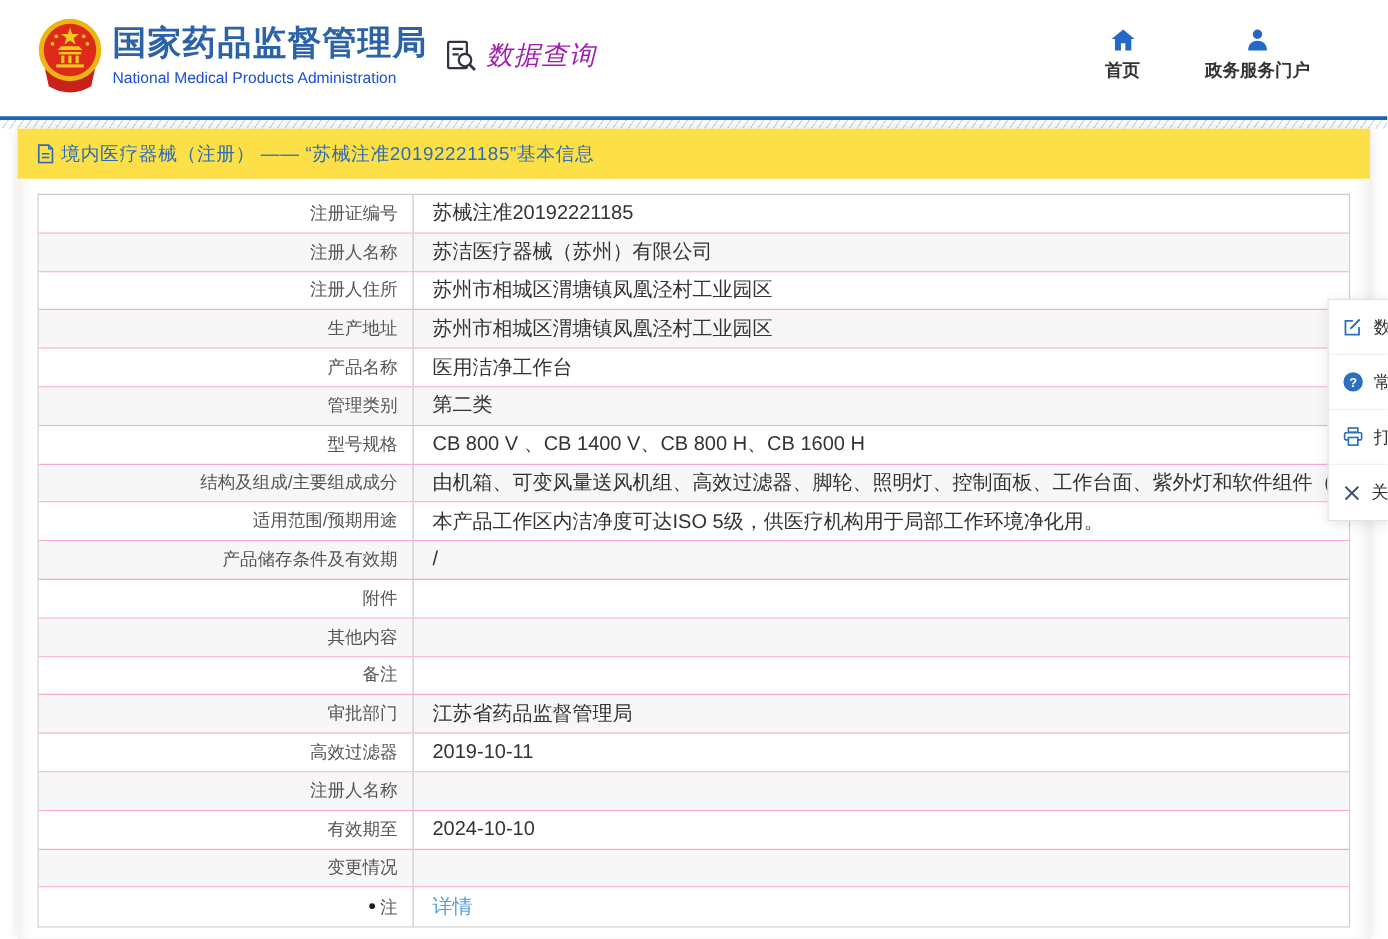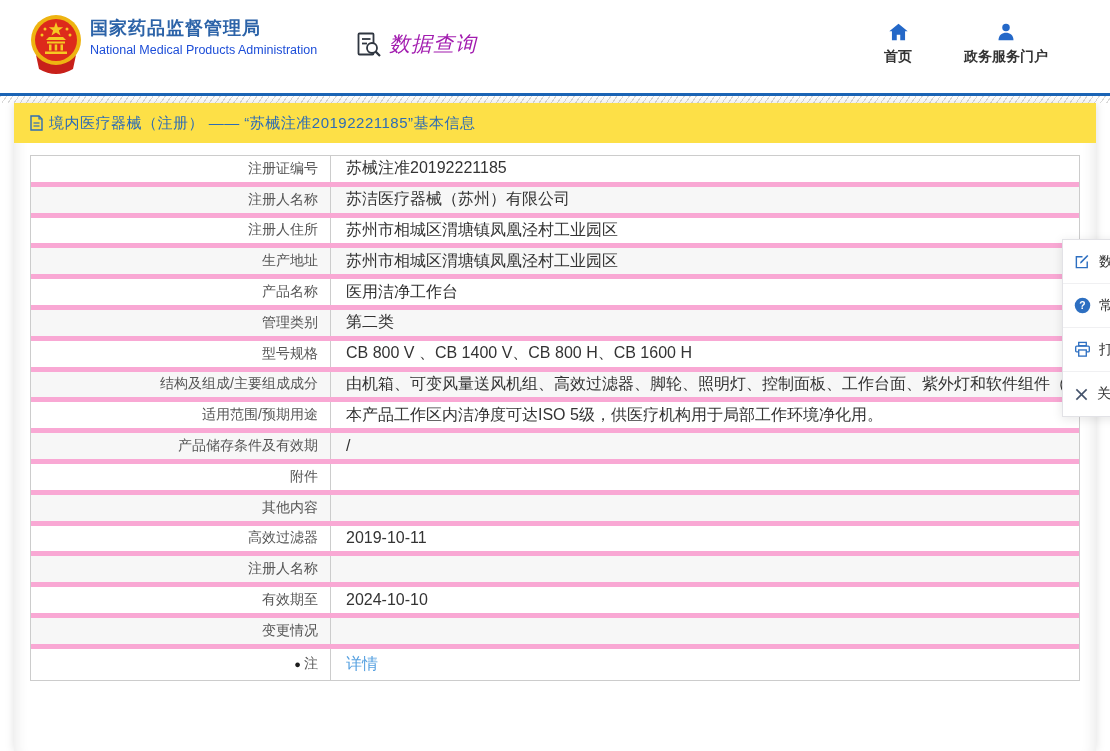--- a/index.html
+++ b/index.html
@@ -4,42 +4,42 @@
 <style>
   * { margin:0; padding:0; box-sizing:border-box; }
   html,body { width:1110px; height:751px; overflow:hidden; background:#fff;
     font-family:"Liberation Sans","DejaVu Sans",sans-serif; }
   body { position:relative; }
 
   
   .header { position:absolute; left:0; top:0; width:1110px; height:93px; background:#fff; }
   .emblem { position:absolute; left:30px; top:13px; width:52px; height:64px; }
   .brand { position:absolute; left:90px; top:16px; cursor:pointer; }
-  .brand-cn { font-size:18px; font-weight:bold; color:#2c63a8; letter-spacing:1px; white-space:nowrap; }
+  .brand-cn { font-size:27px; font-weight:bold; color:#2c63a8; letter-spacing:1px; white-space:nowrap; }
   .brand-en { margin-top:3px; font-size:12.5px; color:#1d4ed8; white-space:nowrap; }
   .module { position:absolute; left:355px; top:30px; display:flex; align-items:center; gap:7px; cursor:pointer; }
   .module-label { font-size:21px; color:#a21caf; letter-spacing:1px;font-style:italic; }
   .top-nav { position:absolute; right:62px; top:22px; display:flex; gap:52px;font-weight:bold; }
   .nav-item { display:flex; flex-direction:column; align-items:center; cursor:pointer; }
   .nav-item .lbl { margin-top:6px; font-size:14px; color:#333; white-space:nowrap; }
   .header-line { position:absolute; left:0; top:93px; width:1110px; height:3px; background:#1b64b5; }
   .header-hatch { position:absolute; left:0; top:96px; width:1110px; height:7px;
     background:repeating-linear-gradient(125deg,#d9d9d9 0px,#d9d9d9 1px,#ffffff 1px,#ffffff 5px); }
 
   
   .card { position:absolute; left:14px; top:103px; width:1082px; height:648px; background:#fff;
     box-shadow:0 0 9px rgba(0,0,0,0.13), inset 14px 0 14px -12px rgba(0,0,0,0.09), inset -14px 0 14px -12px rgba(0,0,0,0.09); }
   .breadcrumb-bar { width:100%; height:40px; background:#fde047; display:flex; align-items:center; padding-left:16px; gap:6px; }
   .breadcrumb-text { font-size:15px; color:#2e6cb5; letter-spacing:0.5px; }
 
   
   .info-table { position:absolute; left:16px; top:52px; width:1050px; border:1px solid #ccc; background:#fff; }
   .t-row { display:flex; height:30.8px; background:#fff; }
   .t-row.alt { background:#f7f7f7; }
-  .t-row:not(:last-child) { border-bottom:5px solid #f9a8d4; }
+  .t-row:not(:last-child) { border-bottom:1px solid #f9a8d4; }
   .t-label { width:300px; flex:0 0 300px; border-right:1px solid #ccc; display:flex; align-items:center;
     justify-content:flex-end; padding-right:12px; font-size:14px; color:#555; gap:3px; white-space:nowrap; }
   .t-value { flex:1; display:flex; align-items:center; padding-left:15px; font-size:16px; color:#333; white-space:nowrap; overflow:hidden; }
   .note-ic { font-size:11px; color:#1d1d1d; line-height:1; }
   .detail-link { color:#55a0e0; text-decoration:none; cursor:pointer;text-align:right; }
 
   
   .side-panel { position:absolute; left:1062px; top:239px; width:132px; background:#fff;
     border:1px solid #e2e2e6; box-shadow:0 2px 10px rgba(0,0,0,0.10); z-index:5; }
   .sp-item { height:44px; display:flex; align-items:center; padding-left:11px; gap:8px; cursor:pointer; }
@@ -182,20 +182,32 @@
     <div class="t-value"></div>
   </div>
       <div class="t-row alt">
     <div class="t-label">
           <span>其他内容</span>
         </div>
     <div class="t-value"></div>
   </div>
       <div class="t-row">
     <div class="t-label">
+          <span>备注</span>
+        </div>
+    <div class="t-value"></div>
+  </div>
+      <div class="t-row alt">
+    <div class="t-label">
+          <span>审批部门</span>
+        </div>
+    <div class="t-value">江苏省药品监督管理局</div>
+  </div>
+      <div class="t-row">
+    <div class="t-label">
           <span>高效过滤器</span>
         </div>
     <div class="t-value">2019-10-11</div>
   </div>
       <div class="t-row alt">
     <div class="t-label">
           <span>注册人名称</span>
         </div>
     <div class="t-value"></div>
   </div>

